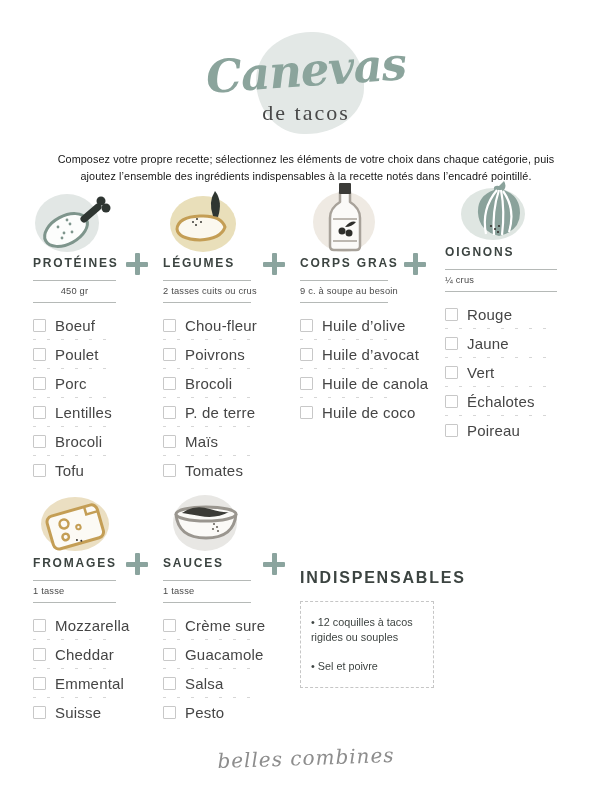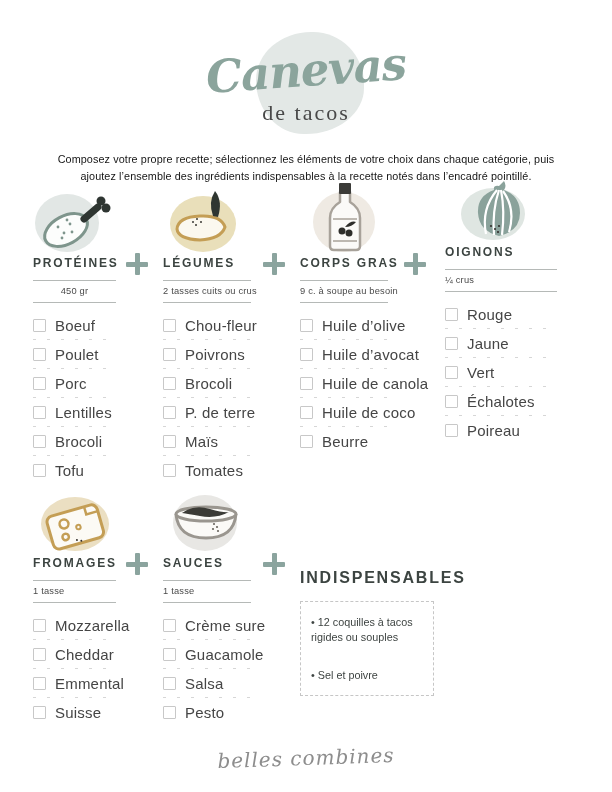--- a/index.html
+++ b/index.html
@@ -81,21 +81,21 @@
   
   .indis { position:absolute; left:300px; top:556px; width:150px; }
   .indis-label {
     font-size:16px; font-weight:bold; letter-spacing:1.8px; color:#3c4441; white-space:nowrap;
   }
   .indis-box {
     margin-top:11px; width:112px; min-height:60px;
     border:1.5px dashed #c6c6c6; padding:13px 10px 12px 10px;
   }
   .indis-box ul { list-style:none; margin:0; padding:0; }
-  .indis-box li { font-size:10.8px; color:#3e4442; line-height:1.45; margin-bottom:22px; }
+  .indis-box li { font-size:10.8px; color:#3e4442; line-height:1.45; margin-bottom:13px; }
   .indis-box li:last-child { margin-bottom:0; }
   .indis-box li::before { content:"• "; color:#3e4442; }
 
   
   .brand {
     position:absolute; left:0; right:0; top:746px; text-align:center;
     font-family:"DejaVu Serif", serif; font-style:italic;
     font-size:20px; color:#8d8d8d; letter-spacing:1px; transform:rotate(-2deg);
   }
 </style>
@@ -252,24 +252,20 @@
         <li>
           <span class="cb"></span>
           <span class="item-label">Huile de canola</span>
         </li>
 
         <li>
           <span class="cb"></span>
           <span class="item-label">Huile de coco</span>
         </li>
 
-        <li>
-          <span class="cb"></span>
-          <span class="item-label">Beurre</span>
-        </li>
       </ul>
   </section>
 
   <section class="category cat-4">
     <div class="icon-row">
       <svg width="86" height="62" viewBox="0 0 86 62" style="left:8px;">
         <ellipse cx="40" cy="35" rx="32" ry="26" fill="#dfe6e2"></ellipse>
         <path d="M46 7 L51 2 Q54 7 51 11 Q67 17 67 34 Q67 52 46 57 Q26 52 25 34 Q24 17 41 11 Q40 6 46 7 Z" fill="#8aa29b"></path>
         <path d="M44 11 Q28 30 33 55" stroke="#ffffff" stroke-width="2.2" fill="none"></path>
         <path d="M46 11 Q39 32 41 56" stroke="#ffffff" stroke-width="2.2" fill="none"></path>

